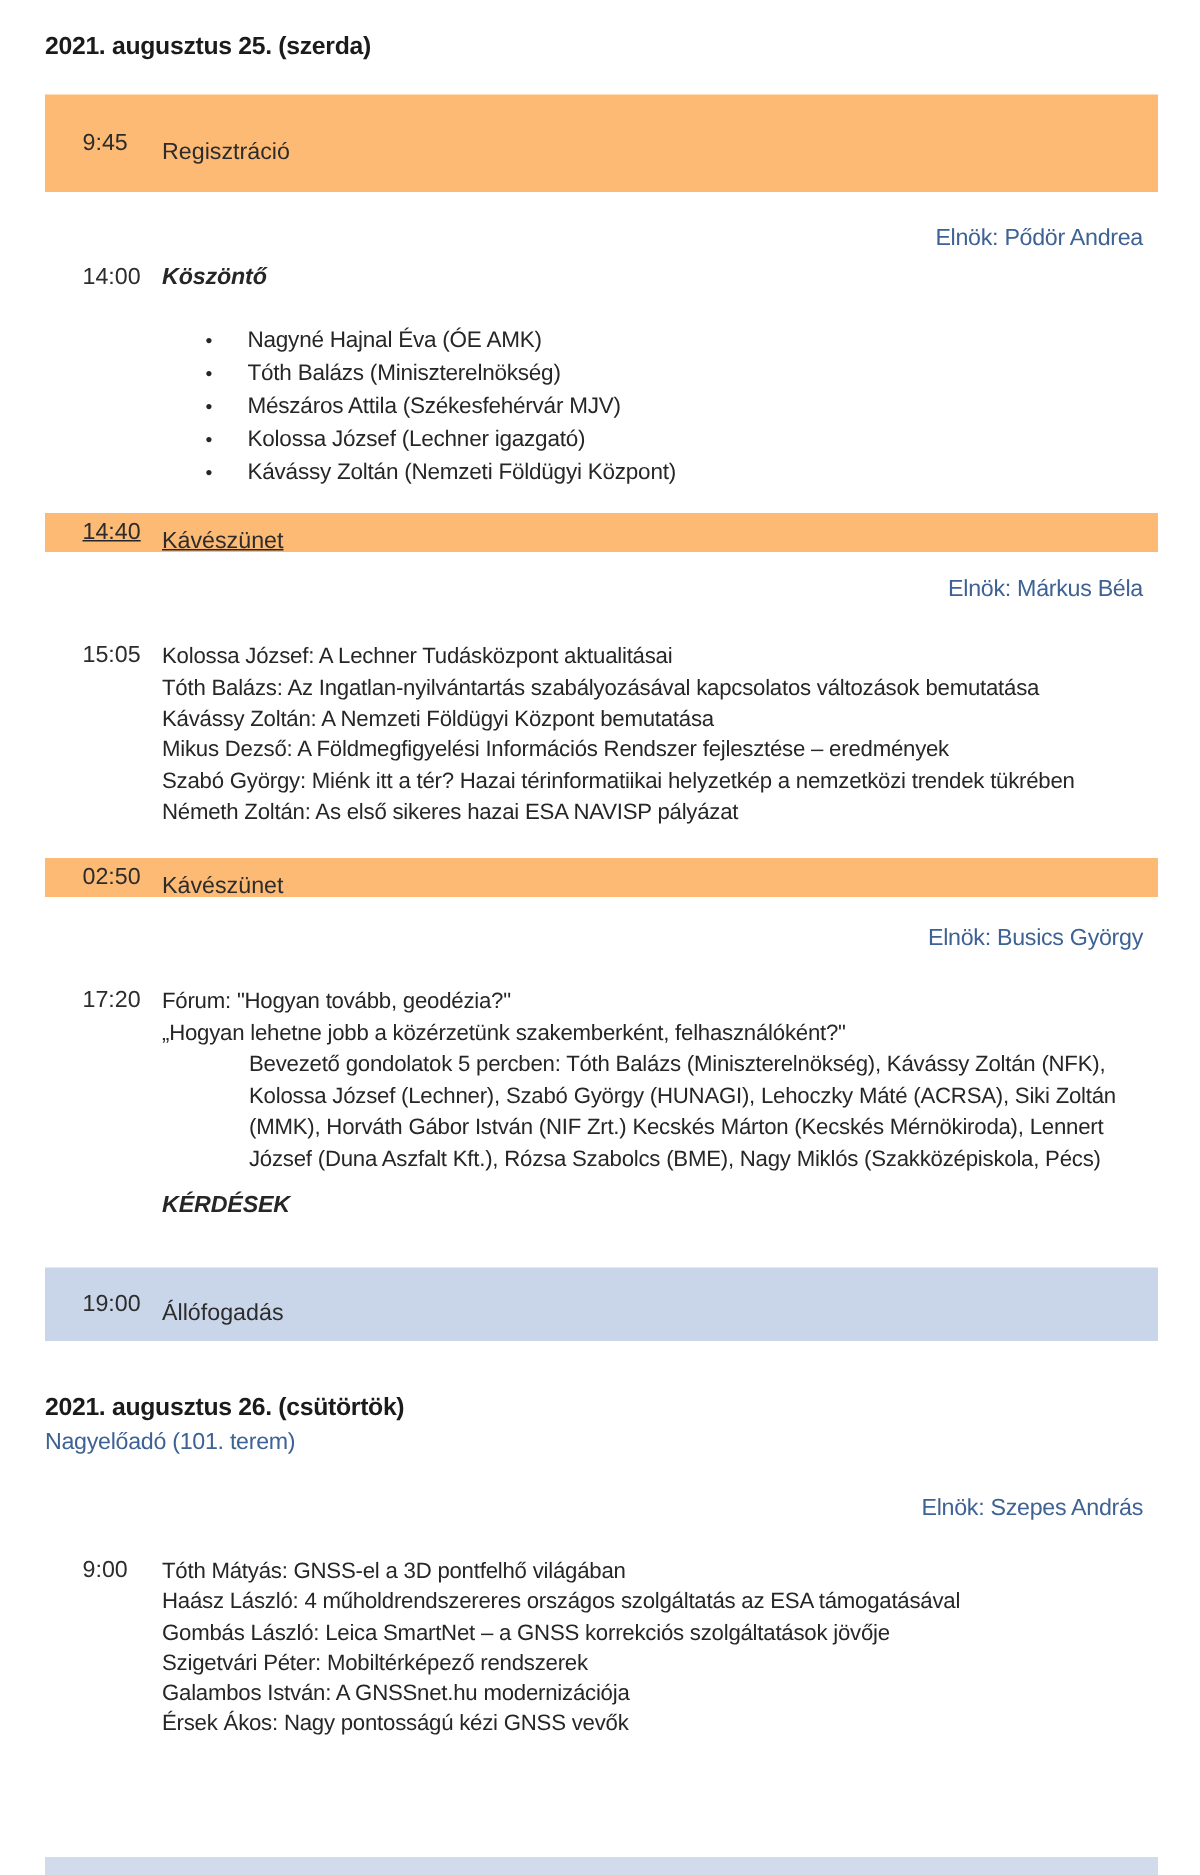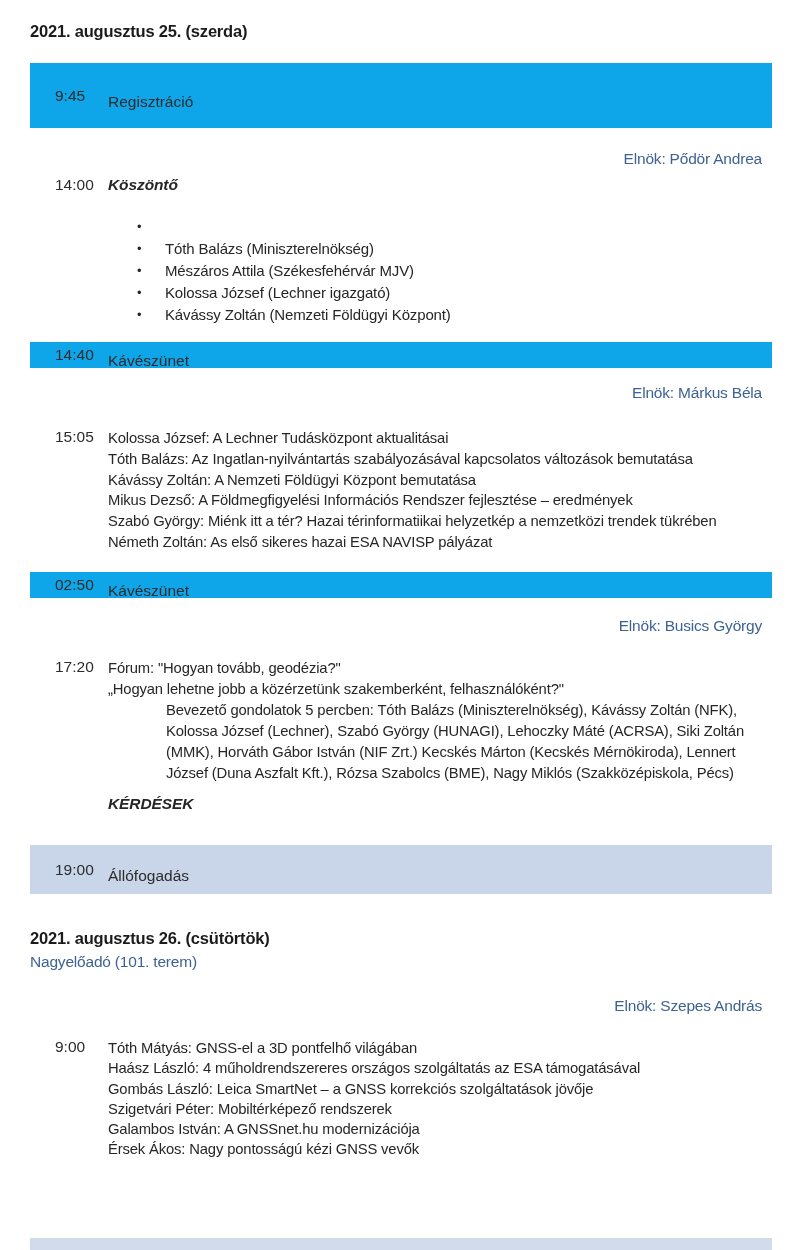--- a/index.html
+++ b/index.html
@@ -2,21 +2,21 @@
 <html><head>
 <meta charset="utf-8">
 <style>
   html,body { margin:0; padding:0; background:#ffffff; }
   .page {
     position:relative; width:800px; height:1250px; background:#ffffff;
     font-family:"Liberation Sans", sans-serif; color:#262626; overflow:hidden;
   }
   .day-title { position:absolute; left:30px; font-weight:700; font-size:16.5px; color:#1b1b1b; letter-spacing:-0.2px; }
   .bar { position:absolute; left:30px; width:742px; display:flex; align-items:center; }
-  .bar-gray { background:#0ea5e9; }
+  .bar-gray { background:#fdba74; }
   .bar-blue { background:#c9d5e9; }
   .bar .time { margin-left:25px; width:53px; flex:none; font-size:15.5px; color:#2c2c2c; }
   .bar .label { font-size:15.5px; color:#2c2c2c;margin-top:12px; }
   .chair { position:absolute; right:38px; text-align:right; color:#3e6293; font-size:15.5px; letter-spacing:-0.2px; }
   .session { position:absolute; left:55px; display:flex; align-items:flex-start; }
   .session .time { width:53px; flex:none; font-size:15.5px; color:#2c2c2c; }
   .talks { font-size:14.8px; line-height:20.8px; letter-spacing:-0.15px; white-space:nowrap; }
   .talks-tight { line-height:20.3px; }
   .opening-label { font-size:15.5px; font-weight:700; font-style:italic; letter-spacing:-0.1px; }
   .bullets { position:absolute; left:137px; list-style:none; margin:0; padding:0; }
@@ -42,40 +42,41 @@
   <div class="chair" style="top:150px;">Elnök: Pődör Andrea</div>
 
   <div class="session" style="top:176px;">
     <span class="time">14:00</span>
     <span class="opening-label">Köszöntő</span>
   </div>
 
   <ul class="bullets" style="top:216px;">
     <li>
       <span class="glyph">•</span>
+      <span>Nagyné Hajnal Éva (ÓE AMK)</span>
     </li>
     <li>
       <span class="glyph">•</span>
       <span>Tóth Balázs (Miniszterelnökség)</span>
     </li>
     <li>
       <span class="glyph">•</span>
       <span>Mészáros Attila (Székesfehérvár MJV)</span>
     </li>
     <li>
       <span class="glyph">•</span>
       <span>Kolossa József (Lechner igazgató)</span>
     </li>
     <li>
       <span class="glyph">•</span>
       <span>Kávássy Zoltán (Nemzeti Földügyi Központ)</span>
     </li>
   </ul>
 
-  <div class="bar bar-gray" style="top:342px; height:26px;">
+  <div class="bar bar-gray" style="top:342px; height:26px;text-decoration:underline;">
     <span class="time">14:40</span>
     <span class="label">Kávészünet</span>
   </div>
 
   <div class="chair" style="top:384px;">Elnök: Márkus Béla</div>
 
   <div class="session" style="top:428px;">
     <span class="time">15:05</span>
     <div class="talks">
       <div>Kolossa József: A Lechner Tudásközpont aktualitásai</div>

